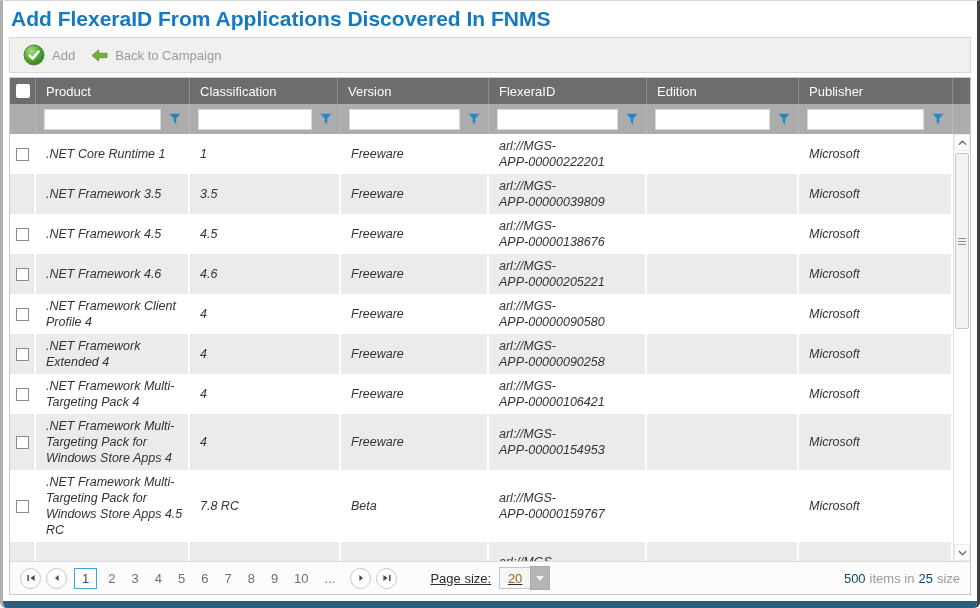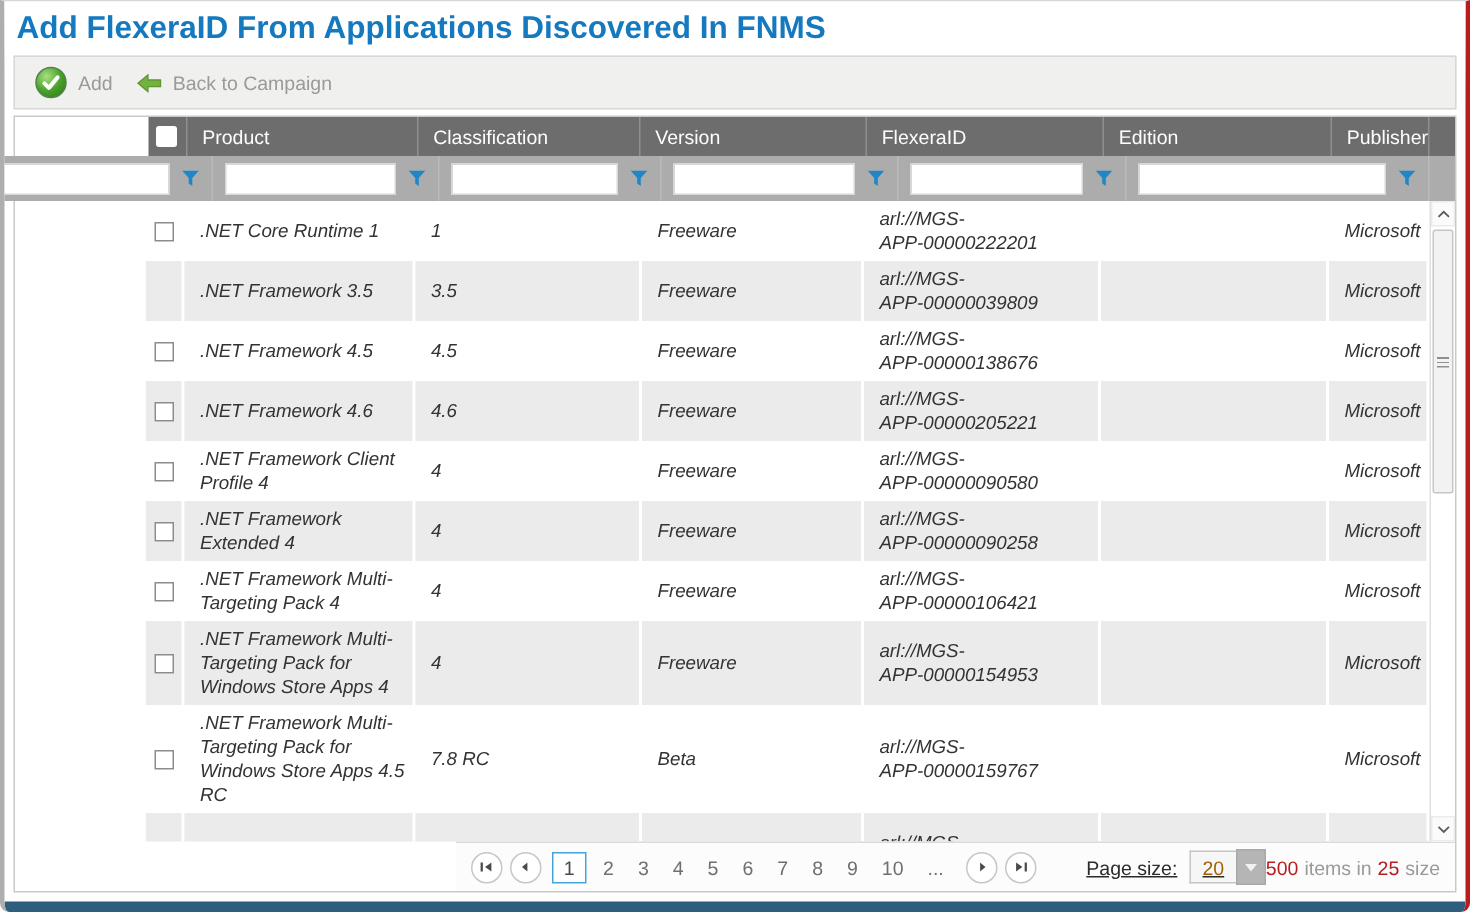--- a/index.html
+++ b/index.html
@@ -1,31 +1,31 @@
 <!DOCTYPE html>
 <html><head>
 <meta charset="utf-8">
 <style>
   * { box-sizing: border-box; margin: 0; padding: 0; }
   html,body { width: 980px; height: 608px; overflow: hidden; background:#fff;
     font-family: "Liberation Sans", sans-serif; }
-  .frame { width: 980px; height: 608px; border-left:3px solid #aeaeae; border-right:3px solid #b91c1c;
+  .frame { width: 980px; height: 608px; border-left:3px solid #aeaeae; border-right:3px solid #404040;
     border-top:1px solid #d6d6d6; border-radius: 0 0 6px 6px; overflow:hidden;
     display:flex; flex-direction:column; background:#fff; }
   .content { flex:1; display:flex; flex-direction:column; padding: 0 6px; min-height:0; }
 
   .page-title { font-size: 21px; font-weight: bold; color:#1579c0; margin: 6px 2px 6px 2px; }
 
   .toolbar { height: 36px; flex:none; background:#f0f0ef; border:1px solid #d8d8d6;
     display:flex; align-items:center; padding:0 9px; margin-bottom:4px; }
   .tool-btn { display:flex; align-items:center; gap:7px; color:#9a9a9a; font-size:13px;
     padding:4px 8px 4px 4px; cursor:default; }
   .tool-btn + .tool-btn { margin-left: 4px; }
 
-  .grid { flex:1; display:flex; flex-direction:column; border:1px solid #c9c9c9; min-height:0; margin-bottom:6px; background:#fff;align-items:flex-end; }
+  .grid { flex:1; display:flex; flex-direction:column; border:1px solid #c9c9c9; min-height:0; margin-bottom:6px; background:#fff; }
 
   
   .c-check { width:26px; flex:none; }
   .c-product { width:154px; flex:none; }
   .c-version { width:151px; flex:none; }
   .c-class { width:148px; flex:none; }
   .c-flexid { width:158px; flex:none; }
   .c-edition { width:152px; flex:none; }
   .c-publisher { flex:1; min-width:0; }
   .c-sb { width:17px; flex:none; }
@@ -74,21 +74,21 @@
   .page-ellipsis { padding:0 8px; color:#6f6f6f; }
   .page-size { display:flex; align-items:center; margin-left:28px; color:#2b2b2b;text-decoration:underline; }
   .ps-label { margin-right:8px; }
   .ps-value { width:31px; height:22px; border:1px solid #c6c6c6; border-right:none; background:#f6f6f6;
     display:flex; align-items:center; justify-content:center; color:#a16207; }
   .ps-btn { width:20px; height:24px; background:#b5b5b5; border:1px solid #a9a9a9;
     display:flex; align-items:center; justify-content:center; cursor:pointer; }
   .ps-arrow { width:0; height:0; border-left:4px solid transparent; border-right:4px solid transparent;
     border-top:5px solid #f2f2f2; }
   .pager-summary { margin-left:auto; display:flex; gap:4px; color:#9a9a9a; }
-  .sum-num { color:#b91c1c; }
+  .sum-num { color:#0c4a6e; }
 
   .bottom-bar { height:7px; flex:none; background:#2d5e7e; }
 </style>
 </head>
 <body>
 
 <div class="frame">
   <div class="content">
 
     <div class="page-title">Add FlexeraID From Applications Discovered In FNMS</div>

